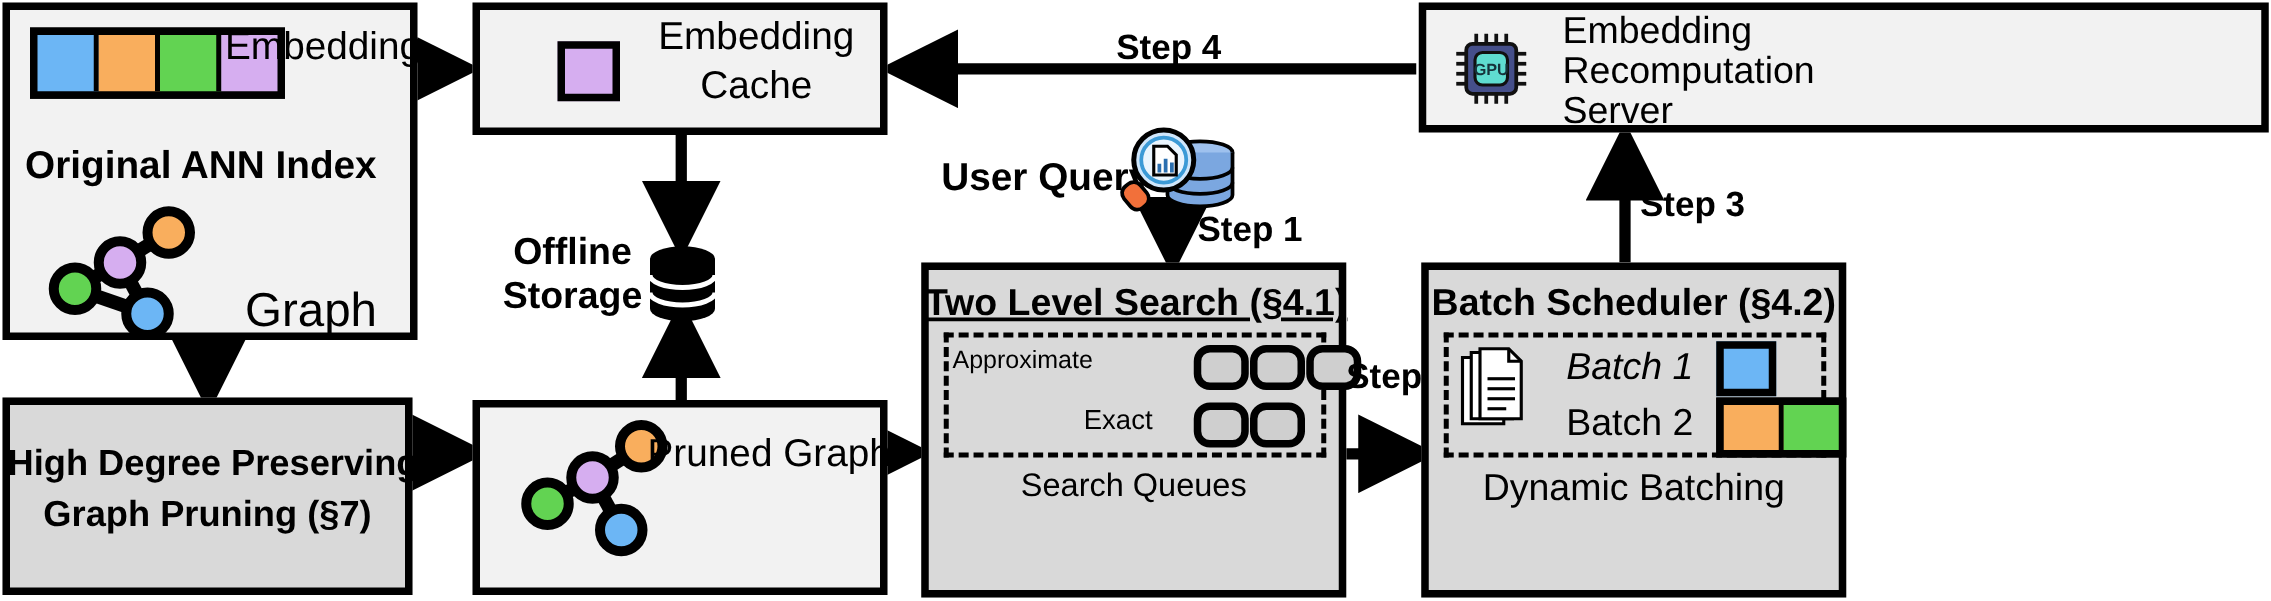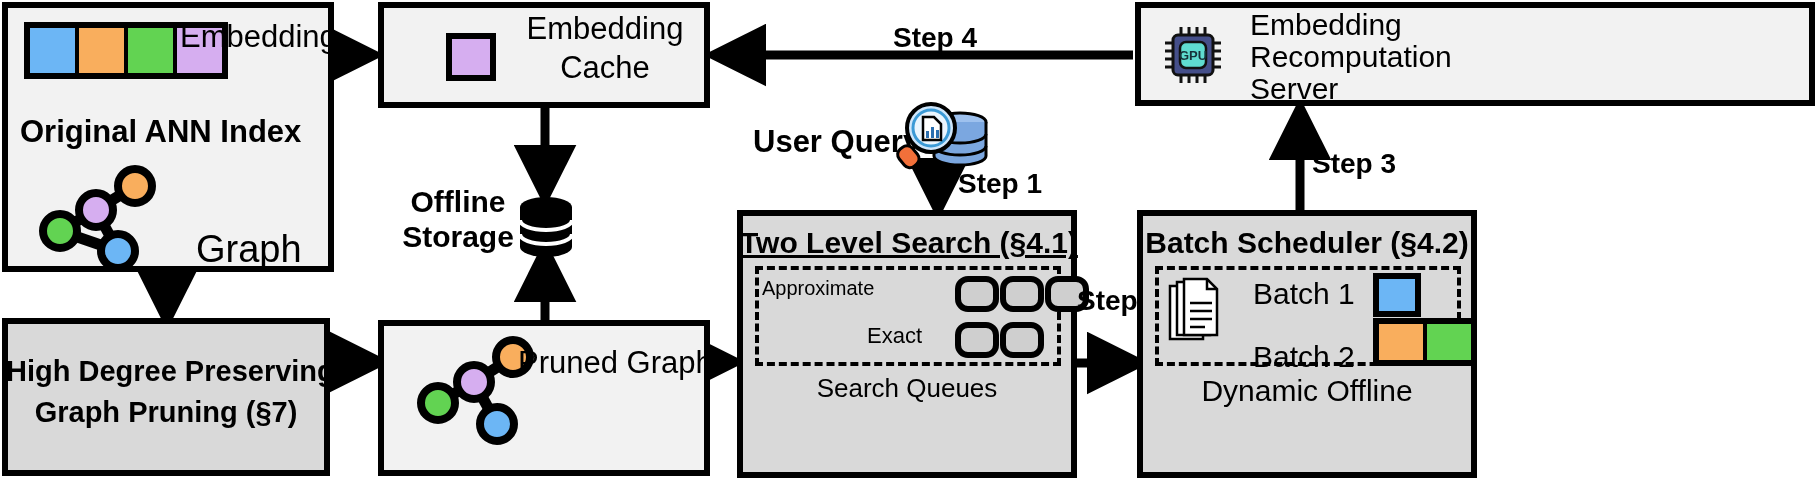--- a/index.html
+++ b/index.html
@@ -166,30 +166,30 @@
     <path d="M3,8 h24 l9,9 v44 h-33 z" fill="#fff" stroke="#000" stroke-width="2.5"></path>
     <path d="M10,4 h24 l9,9 v44 h-33 z" fill="#fff" stroke="#000" stroke-width="2.5"></path>
     <path d="M17,1 h23 l10,10 v46 h-33 z" fill="#fff" stroke="#000" stroke-width="2.5"></path>
     <path d="M40,1 v10 h10" fill="none" stroke="#000" stroke-width="2.5"></path>
     <line x1="23" y1="25" x2="45" y2="25" stroke="#000" stroke-width="2.5"></line>
     <line x1="23" y1="33" x2="45" y2="33" stroke="#000" stroke-width="2.5"></line>
     <line x1="23" y1="41" x2="45" y2="41" stroke="#000" stroke-width="2.5"></line>
     <line x1="23" y1="49" x2="38" y2="49" stroke="#000" stroke-width="2.5"></line>
   </svg>
 
-  <div class="lbl" style="left:1253px;top:277px;font-size:30px;">Batch 1</div>
+  <div class="lbl" style="left:1253px;top:277px;font-size:30px;font-style:italic;">Batch 1</div>
   <div class="sq" style="left:1373px;top:273px;width:48px;height:44px;background:#6cb6f5;"></div>
 
-  <div class="lbl" style="left:1253px;top:322px;font-size:30px;margin-top:18px;">Batch 2</div>
+  <div class="lbl" style="left:1253px;top:322px;font-size:30px;">Batch 2</div>
   <div class="swatch-row" style="left:1373px;top:318px;">
     <div class="sw" style="width:44px;height:36px;background:#f9ae5d"></div>
     <div class="sw" style="width:44px;height:36px;background:#62d352"></div>
   </div>
 
-  <div class="lbl ctr" style="left:1140px;top:374px;width:334px;font-size:30px;">Dynamic Offline</div>
+  <div class="lbl ctr" style="left:1140px;top:374px;width:334px;font-size:30px;">Dynamic Batching</div>
 
   <div class="lbl bold" style="left:1312px;top:148px;font-size:28px;">Step 3</div>
 
   <div class="box" style="left:1135px;top:2px;width:680px;height:104px;"></div>
   <svg style="position:absolute;left:1163px;top:25px;" width="64" height="60">
     <g stroke="#111" stroke-width="3">
       <line x1="18" y1="2" x2="18" y2="11"></line>
         <line x1="26" y1="2" x2="26" y2="11"></line>
       <line x1="34" y1="2" x2="34" y2="11"></line>
         <line x1="42" y1="2" x2="42" y2="11"></line>

